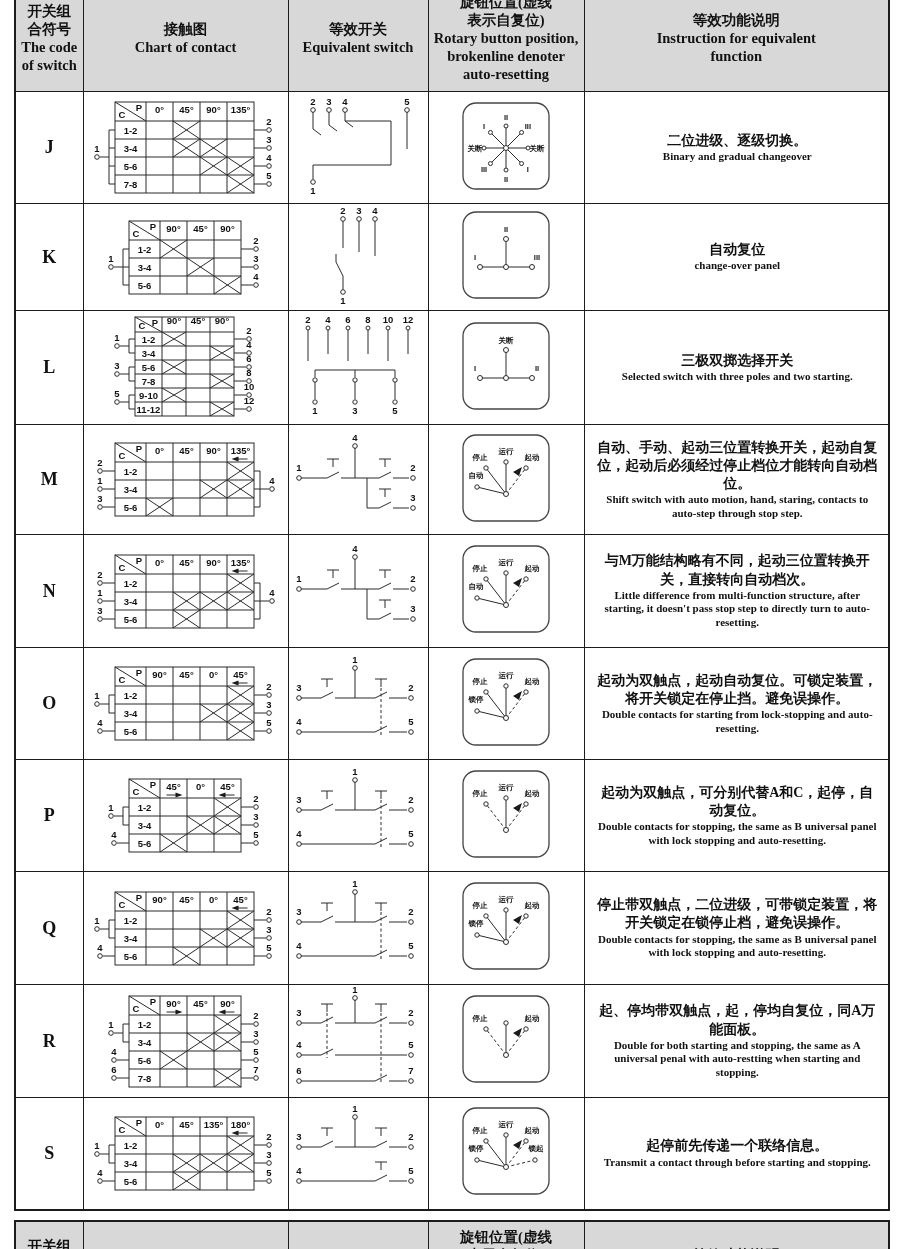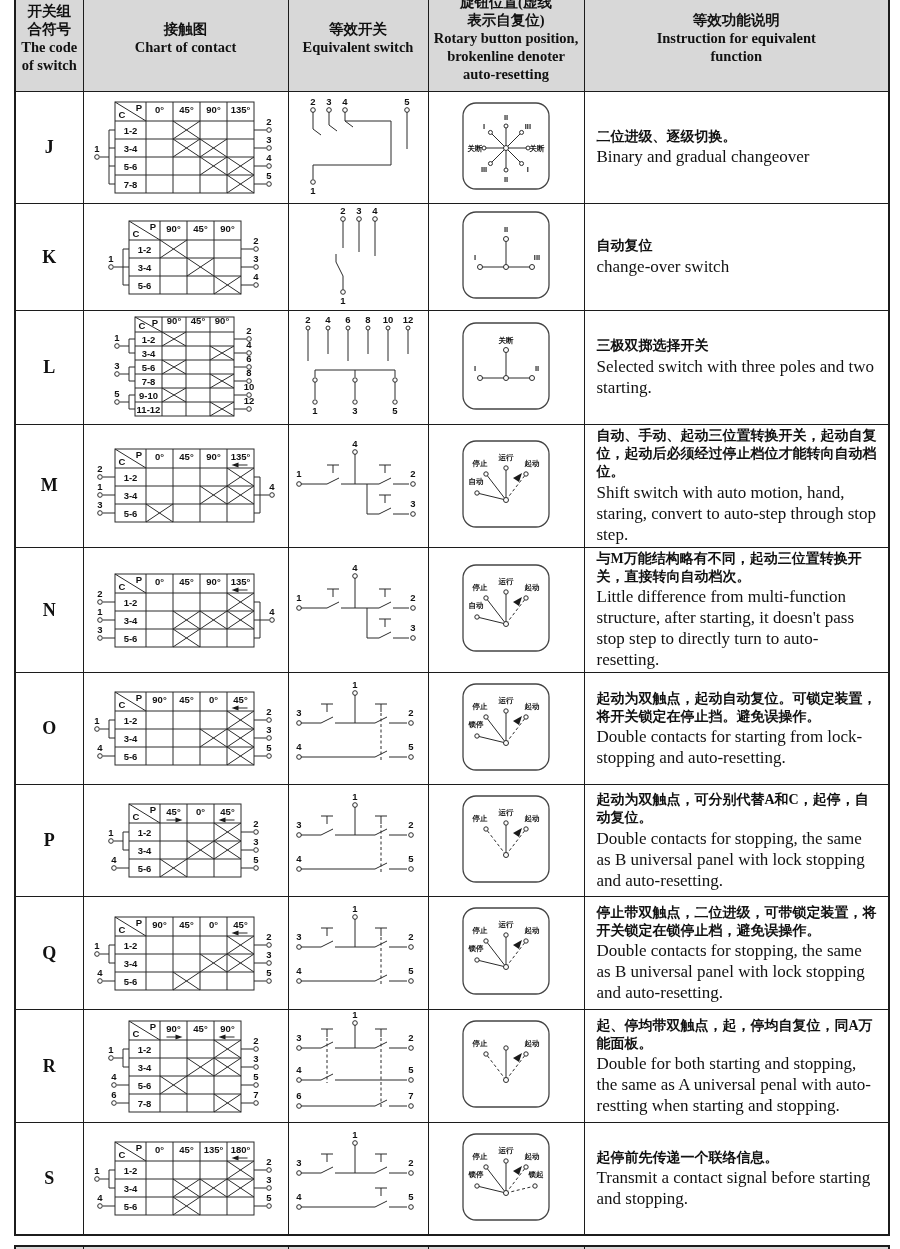--- a/index.html
+++ b/index.html
@@ -6,23 +6,23 @@
   body{width:900px;height:1249px;overflow:hidden;position:relative;
        font-family:"Liberation Serif","DejaVu Serif",serif;color:#111;}
   .tbl-wrap{position:absolute;left:14px;top:-15px;width:874px;}
   table.tbl{border-collapse:collapse;table-layout:fixed;width:874px;background:#fff;}
   table.tbl th,table.tbl td{border:1px solid #1c1c1c;}
   table.tbl{border:2px solid #1c1c1c;}
   th.hcell{background:#d8d8d8;font-weight:700;text-align:center;vertical-align:middle;
            white-space:pre-line;font-size:14.5px;line-height:1.24;padding:2px 2px;height:100px;}
   td.code-cell{text-align:center;vertical-align:middle;font-size:18px;font-weight:700;}
   td.diag-cell{text-align:center;vertical-align:middle;padding:0;}
-  td.desc-cell{text-align:left;vertical-align:middle;padding:2px 10px 2px 12px;}
+  td.desc-cell{text-align:center;vertical-align:middle;padding:2px 10px 2px 12px;}
   .dzh{font-size:14px;font-weight:700;line-height:1.3;}
-  .den{font-size:17px;font-weight:400;line-height:1.24;}
+  .den{font-size:11px;font-weight:700;line-height:1.24;}
   table.tbl2{margin-top:9px;}
   svg.diag line,svg.diag rect,svg.diag path.pl{stroke:#2b2b2b;stroke-width:1;fill:none;}
   svg.diag circle{stroke:#2b2b2b;stroke-width:1;fill:#fff;}
   svg.diag path.ar{fill:#1a1a1a;stroke:none;}
   svg.diag text{font-family:"Liberation Sans","DejaVu Sans",sans-serif;font-weight:700;fill:#111;}
   svg.diag text.t9{font-size:9.5px;}
   svg.diag text.rl{font-size:7.5px;}
   svg.diag rect.rr{stroke:#444;stroke-width:1.3;}
 </style>
 </head>
@@ -235,21 +235,21 @@
               <circle cx="20" cy="58" r="2.5"></circle>
               <circle cx="46" cy="58" r="2.5"></circle>
               <circle cx="72" cy="58" r="2.5"></circle>
               <circle cx="46" cy="30" r="2.5"></circle>
               <text x="46" y="23" class="rl" text-anchor="middle">II</text>
               <text x="15" y="51" class="rl" text-anchor="middle">I</text>
               <text x="77" y="51" class="rl" text-anchor="middle">III</text>
             </svg></td>
           <td class="desc-cell">
             <div class="dzh">自动复位</div>
-            <div class="den">change-over switch</div>
+            <div class="den">change-over panel</div>
           </td>
         </tr>
         <tr style="height: 113px;">
           <td class="code-cell">L</td>
           <td class="diag-cell"><svg class="diag" width="157" height="109" viewBox="0 0 157 109">
               <rect x="28" y="6" width="99" height="99"></rect>
               <line x1="55" y1="6" x2="55" y2="105"></line>
               <line x1="79" y1="6" x2="79" y2="105"></line>
               <line x1="103" y1="6" x2="103" y2="105"></line>
               <line x1="28" y1="21" x2="127" y2="21"></line>
@@ -458,21 +458,21 @@
               <circle cx="46" cy="30" r="2.2"></circle>
               <text x="46" y="22" class="rl" text-anchor="middle">运行</text>
               <line x1="46" y1="62" x2="66" y2="36" stroke-dasharray="3,2.5"></line>
               <circle cx="66" cy="36" r="2.2"></circle>
               <text x="72" y="28" class="rl" text-anchor="middle">起动</text>
               <path class="ar" d="M 53,40 l 9,-5 l -3,9 z"></path>
               <circle cx="46" cy="62" r="2.5"></circle>
             </svg></td>
           <td class="desc-cell">
             <div class="dzh">自动、手动、起动三位置转换开关，起动自复位，起动后必须经过停止档位才能转向自动档位。</div>
-            <div class="den">Shift switch with auto motion, hand, staring, convert to auto-step through stop step.</div>
+            <div class="den">Shift switch with auto motion, hand, staring, contacts to auto-step through stop step.</div>
           </td>
         </tr>
         <tr style="height: 113px;">
           <td class="code-cell">N</td>
           <td class="diag-cell"><svg class="diag" width="201" height="89" viewBox="0 0 201 89">
               <rect x="30" y="10" width="139" height="73"></rect>
               <line x1="61" y1="10" x2="61" y2="83"></line>
               <line x1="88" y1="10" x2="88" y2="83"></line>
               <line x1="115" y1="10" x2="115" y2="83"></line>
               <line x1="142" y1="10" x2="142" y2="83"></line>
@@ -1063,21 +1063,21 @@
               <circle cx="17" cy="55" r="2.2"></circle>
               <text x="16" y="46" class="rl" text-anchor="middle">锁停</text>
               <line x1="46" y1="62" x2="75" y2="55" stroke-dasharray="3,2.5"></line>
               <circle cx="75" cy="55" r="2.2"></circle>
               <text x="76" y="46" class="rl" text-anchor="middle">锁起</text>
               <path class="ar" d="M 53,40 l 9,-5 l -3,9 z"></path>
               <circle cx="46" cy="62" r="2.5"></circle>
             </svg></td>
           <td class="desc-cell">
             <div class="dzh">起停前先传递一个联络信息。</div>
-            <div class="den">Transmit a contact signal before starting and stopping.</div>
+            <div class="den">Transmit a contact through before starting and stopping.</div>
           </td>
         </tr>
       </tbody>
   </table>
 
   <table class="tbl tbl2">
     <colgroup>
       <col style="width:68px">
         <col style="width:205px">
         <col style="width:140px">

